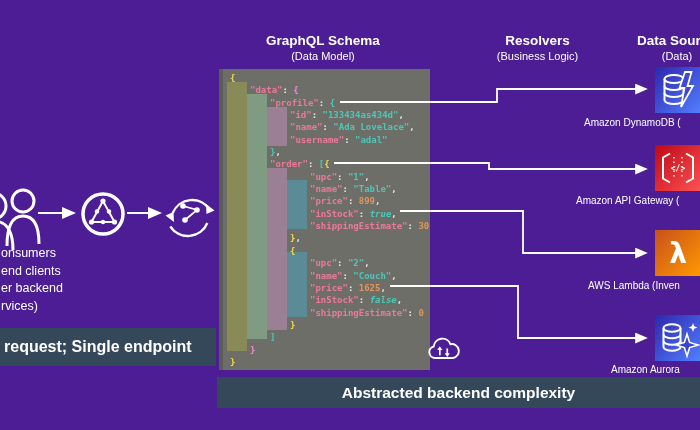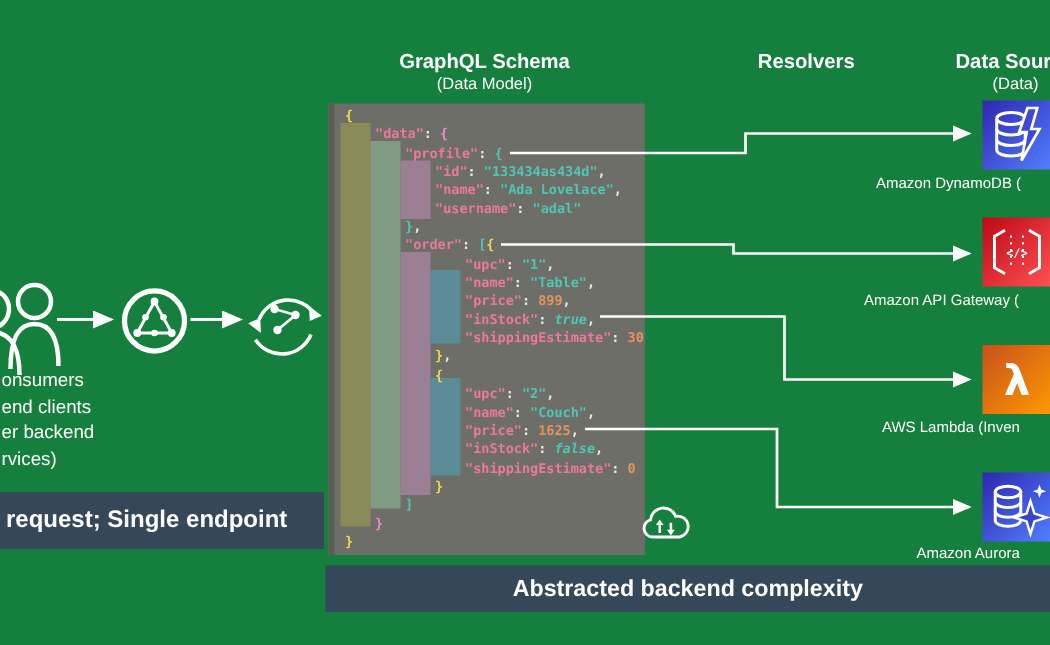--- a/index.html
+++ b/index.html
@@ -1,17 +1,17 @@
 <!DOCTYPE html>
 <html><head>
 <meta charset="utf-8">
 <style>
   html,body{margin:0;padding:0;background:#1f2c3b;}
   #stage{position:relative;width:700px;height:430px;overflow:hidden;
-         background:#15803d;font-family:"Liberation Sans",sans-serif;color:#fff;}
+         background:#4c1d95;font-family:"Liberation Sans",sans-serif;color:#fff;}
   .hdr{position:absolute;text-align:center;}
   .hdr .t{font-weight:bold;font-size:13.5px;white-space:nowrap;}
   .hdr .s{font-size:11px;margin-top:2px;white-space:nowrap;}
   
   #captions{position:absolute;left:1px;top:245px;font-size:12.5px;line-height:17.5px;}
   #banner-left{position:absolute;left:0;top:328px;width:216px;height:38px;background:#35485a;
                display:flex;align-items:center;}
   #banner-left span{font-weight:bold;font-size:16px;white-space:nowrap;padding-left:4px;}
   #banner-bottom{position:absolute;left:217px;top:377px;width:483px;height:31px;background:#35485a;
                  display:flex;align-items:center;justify-content:center;}
@@ -36,20 +36,21 @@
 </head>
 <body>
 <div id="stage">
 
 <div class="hdr" style="left:250px;top:33px;width:146px;">
   <div class="t">GraphQL Schema</div>
   <div class="s">(Data Model)</div>
 </div>
 <div class="hdr" style="left:480px;top:33px;width:115px;">
   <div class="t">Resolvers</div>
+  <div class="s">(Business Logic)</div>
 </div>
 <div class="hdr" style="left:637px;top:33px;width:80px;text-align:left;">
   <div class="t">Data Sour</div>
   <div class="s" style="text-align:center;">(Data)</div>
 </div>
 
 <svg width="80" height="66" viewBox="0 0 80 66" style="position:absolute;left:-34px;top:184px;" fill="none" stroke="#fff" stroke-width="3">
   <circle cx="57" cy="17" r="11"></circle>
   <path d="M41,62 C41,40 47,32 57,32 C67,32 73,40 73,60"></path>
   <circle cx="27" cy="22" r="13"></circle>

